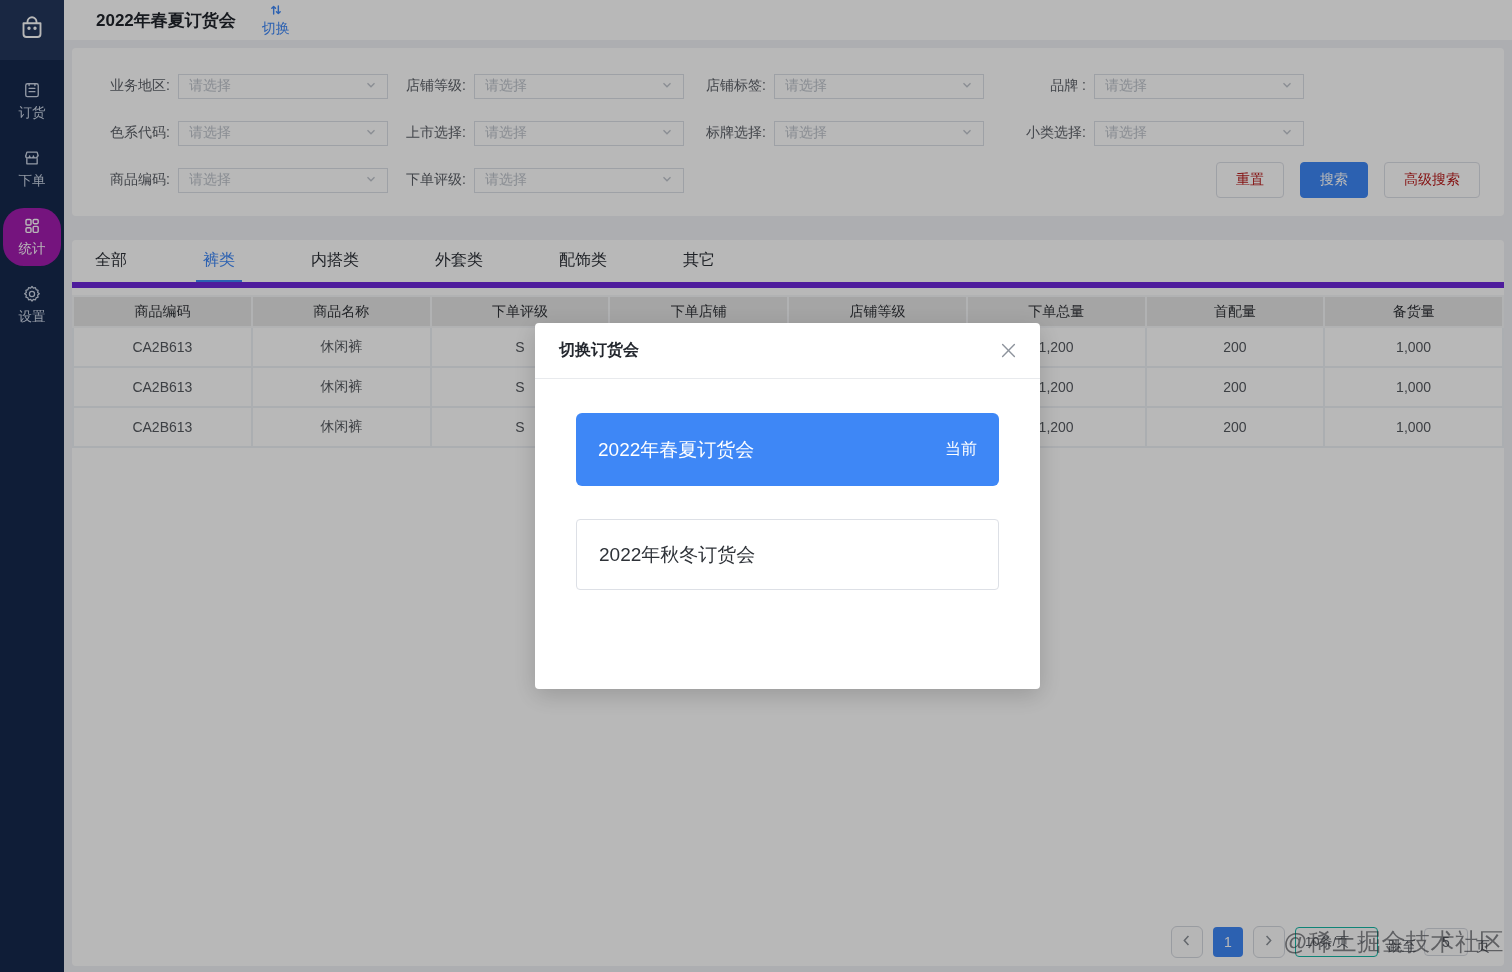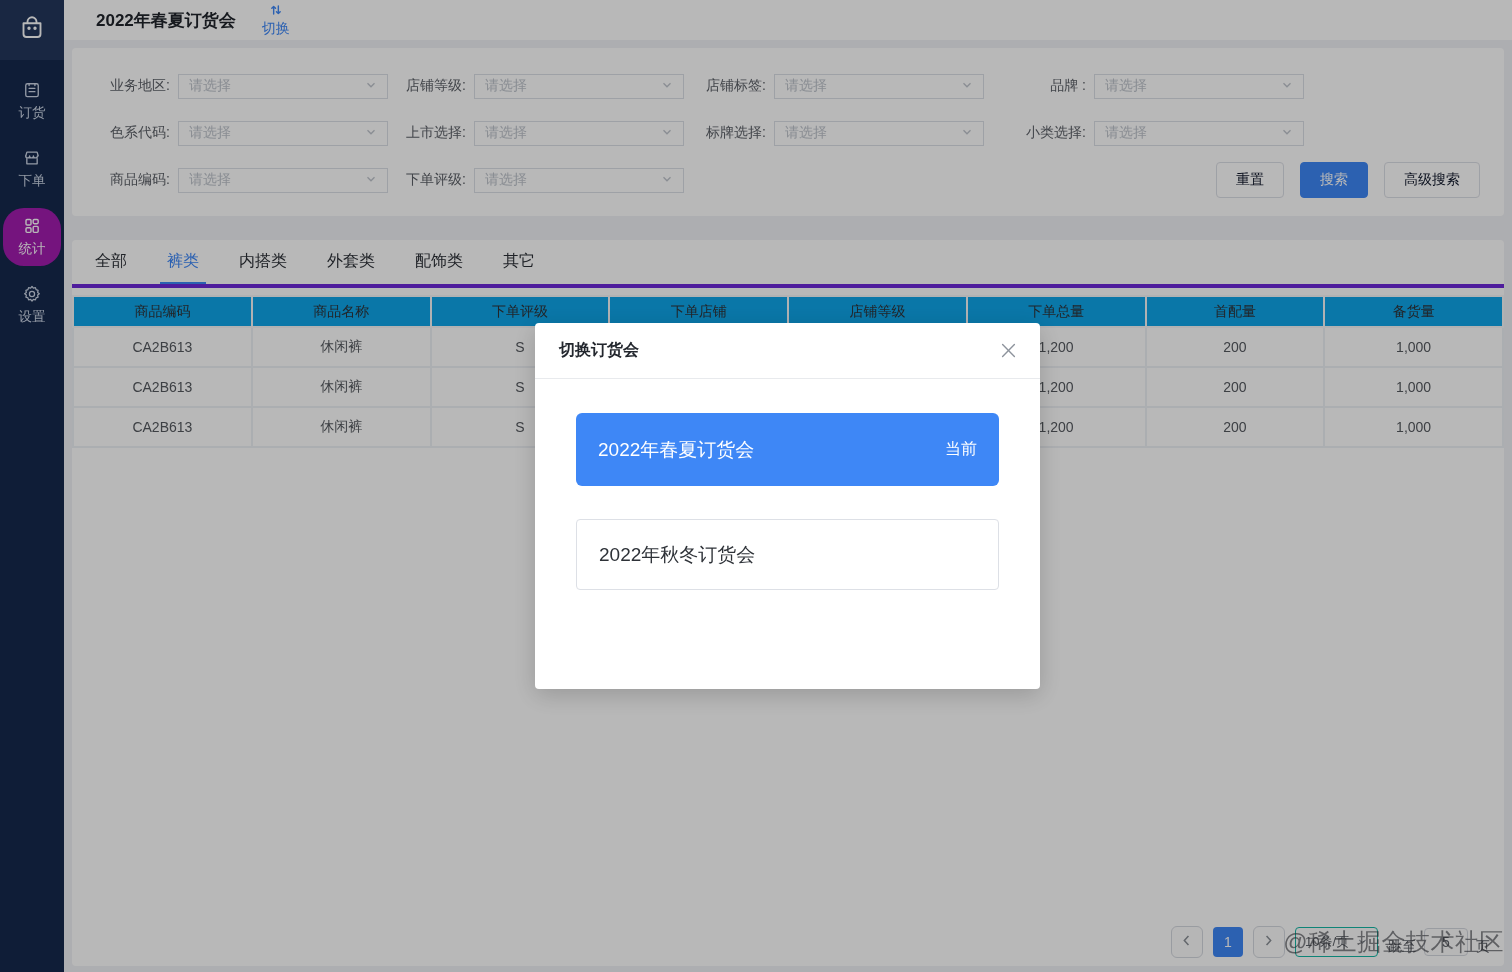--- a/index.html
+++ b/index.html
@@ -43,36 +43,36 @@
   .field { display: flex; align-items: center; height: 36px; }
   .field label { flex: 0 0 74px; text-align: right; font-size: 14px; color: #5d6168; margin-right: 8px; white-space: nowrap; }
   .select {
     width: 210px; height: 25px; border: 1px solid #dcdfe6; border-radius: 0; background: #fff;
     display: flex; align-items: center; justify-content: space-between; padding: 0 10px; cursor: pointer;
   }
   .select .ph { color: #bfc4cc; font-size: 14px; }
   .filter-actions { position: absolute; right: 24px; bottom: 18px; display: flex; gap: 16px; }
   .btn {
     height: 36px; padding: 0 19px; border: 1px solid #dcdfe6; border-radius: 4px; background: #fff;
-    color: #0f172a; font-size: 14px; display: flex; align-items: center; cursor: pointer;
+    color: #b91c1c; font-size: 14px; display: flex; align-items: center; cursor: pointer;
     font-family: inherit;
   }
   .btn.primary { background: var(--primary); border-color: var(--primary); color: #fff; }
 
   
   .table-card { margin-top: 24px; flex: 1; position: relative; display: flex; flex-direction: column; min-height: 0; overflow: hidden; }
-  .tabs { flex: 0 0 48px; height: 48px; display: flex; padding: 0 16px; border-bottom: 4px solid #6d28d9; }
+  .tabs { flex: 0 0 48px; height: 48px; display: flex; padding: 0 16px; border-bottom: 6px solid #6d28d9; gap: 36px; }
   .tab {
     display: flex; align-items: center; padding: 0 7px; margin-right: 26px;
     font-size: 16px; color: #2c3037; cursor: pointer; border-bottom: 2px solid transparent;
   }
   .tab.active { color: var(--primary); border-bottom-color: var(--primary); }
 
   .data-table { width: 100%; border-collapse: collapse; margin-top: 7px; table-layout: fixed; }
-  .data-table th { background: #0ea5e9; height: 31px; font-size: 14px; color: #303338; font-weight: 500; border: 2px solid #f6f7f9; }
+  .data-table th { background: #e5e5e5; height: 31px; font-size: 14px; color: #303338; font-weight: 500; border: 2px solid #f6f7f9; }
   .data-table td { height: 40px; background: #ffffff; font-size: 14px; color: #55595f; text-align: center; border: 2px solid #eef1f5; }
 
   
   .pagination { position: absolute; right: 14px; bottom: 8px; display: flex; align-items: center; gap: 10px; font-size: 14px; color: #5d6168; }
   .pg-btn { width: 32px; height: 32px; border: 1px solid #d5d8df; border-radius: 6px; background: #fdfdfd; display: flex; align-items: center; justify-content: center; cursor: pointer; }
   .pg-current { width: 30px; height: 30px; border-radius: 4px; background: var(--primary); color: #fff; display: flex; align-items: center; justify-content: center; cursor: default; }
   .pg-size { height: 30px; border: 1px solid #14b8a6; border-radius: 4px; display: flex; align-items: center; gap: 8px; padding: 0 9px; font-size: 13px; cursor: pointer; background: #fdfdfd; }
   .pg-input { width: 44px; height: 28px; border: 1px solid #d5d8df; border-radius: 4px; text-align: center; font-size: 14px; color: #5d6168; background: #fdfdfd; outline: none; font-family: inherit; }
 
   

